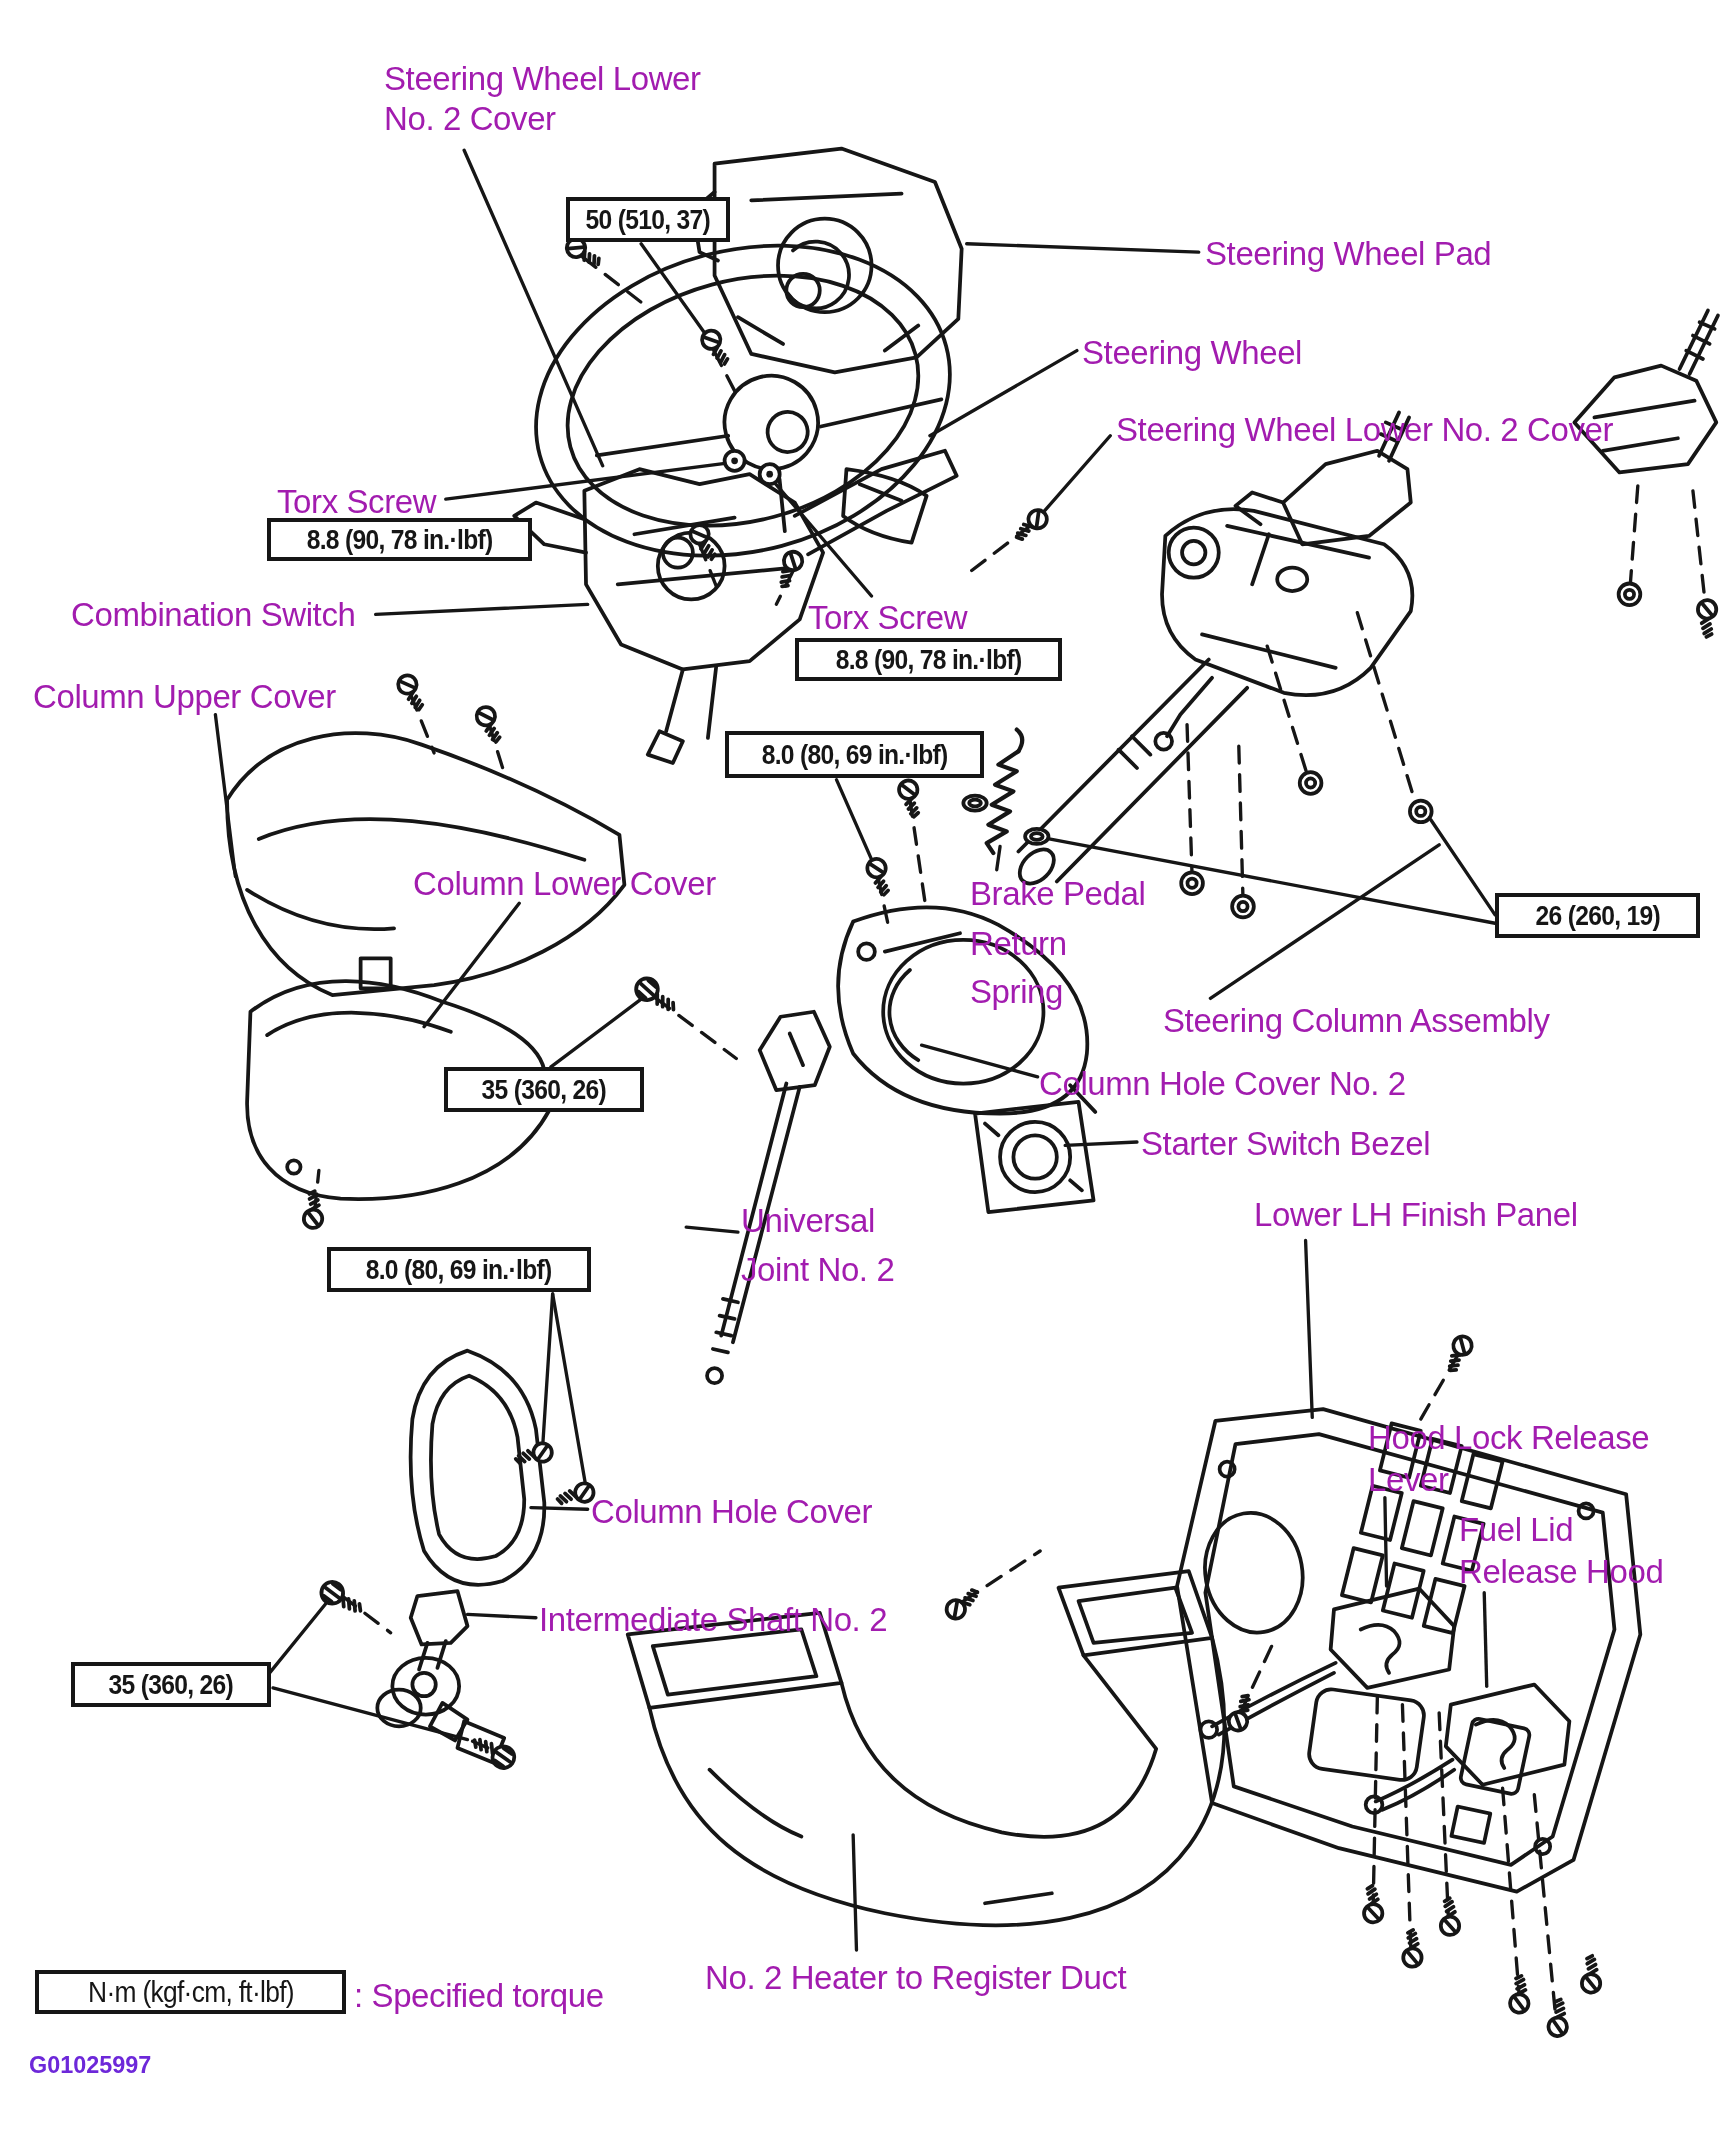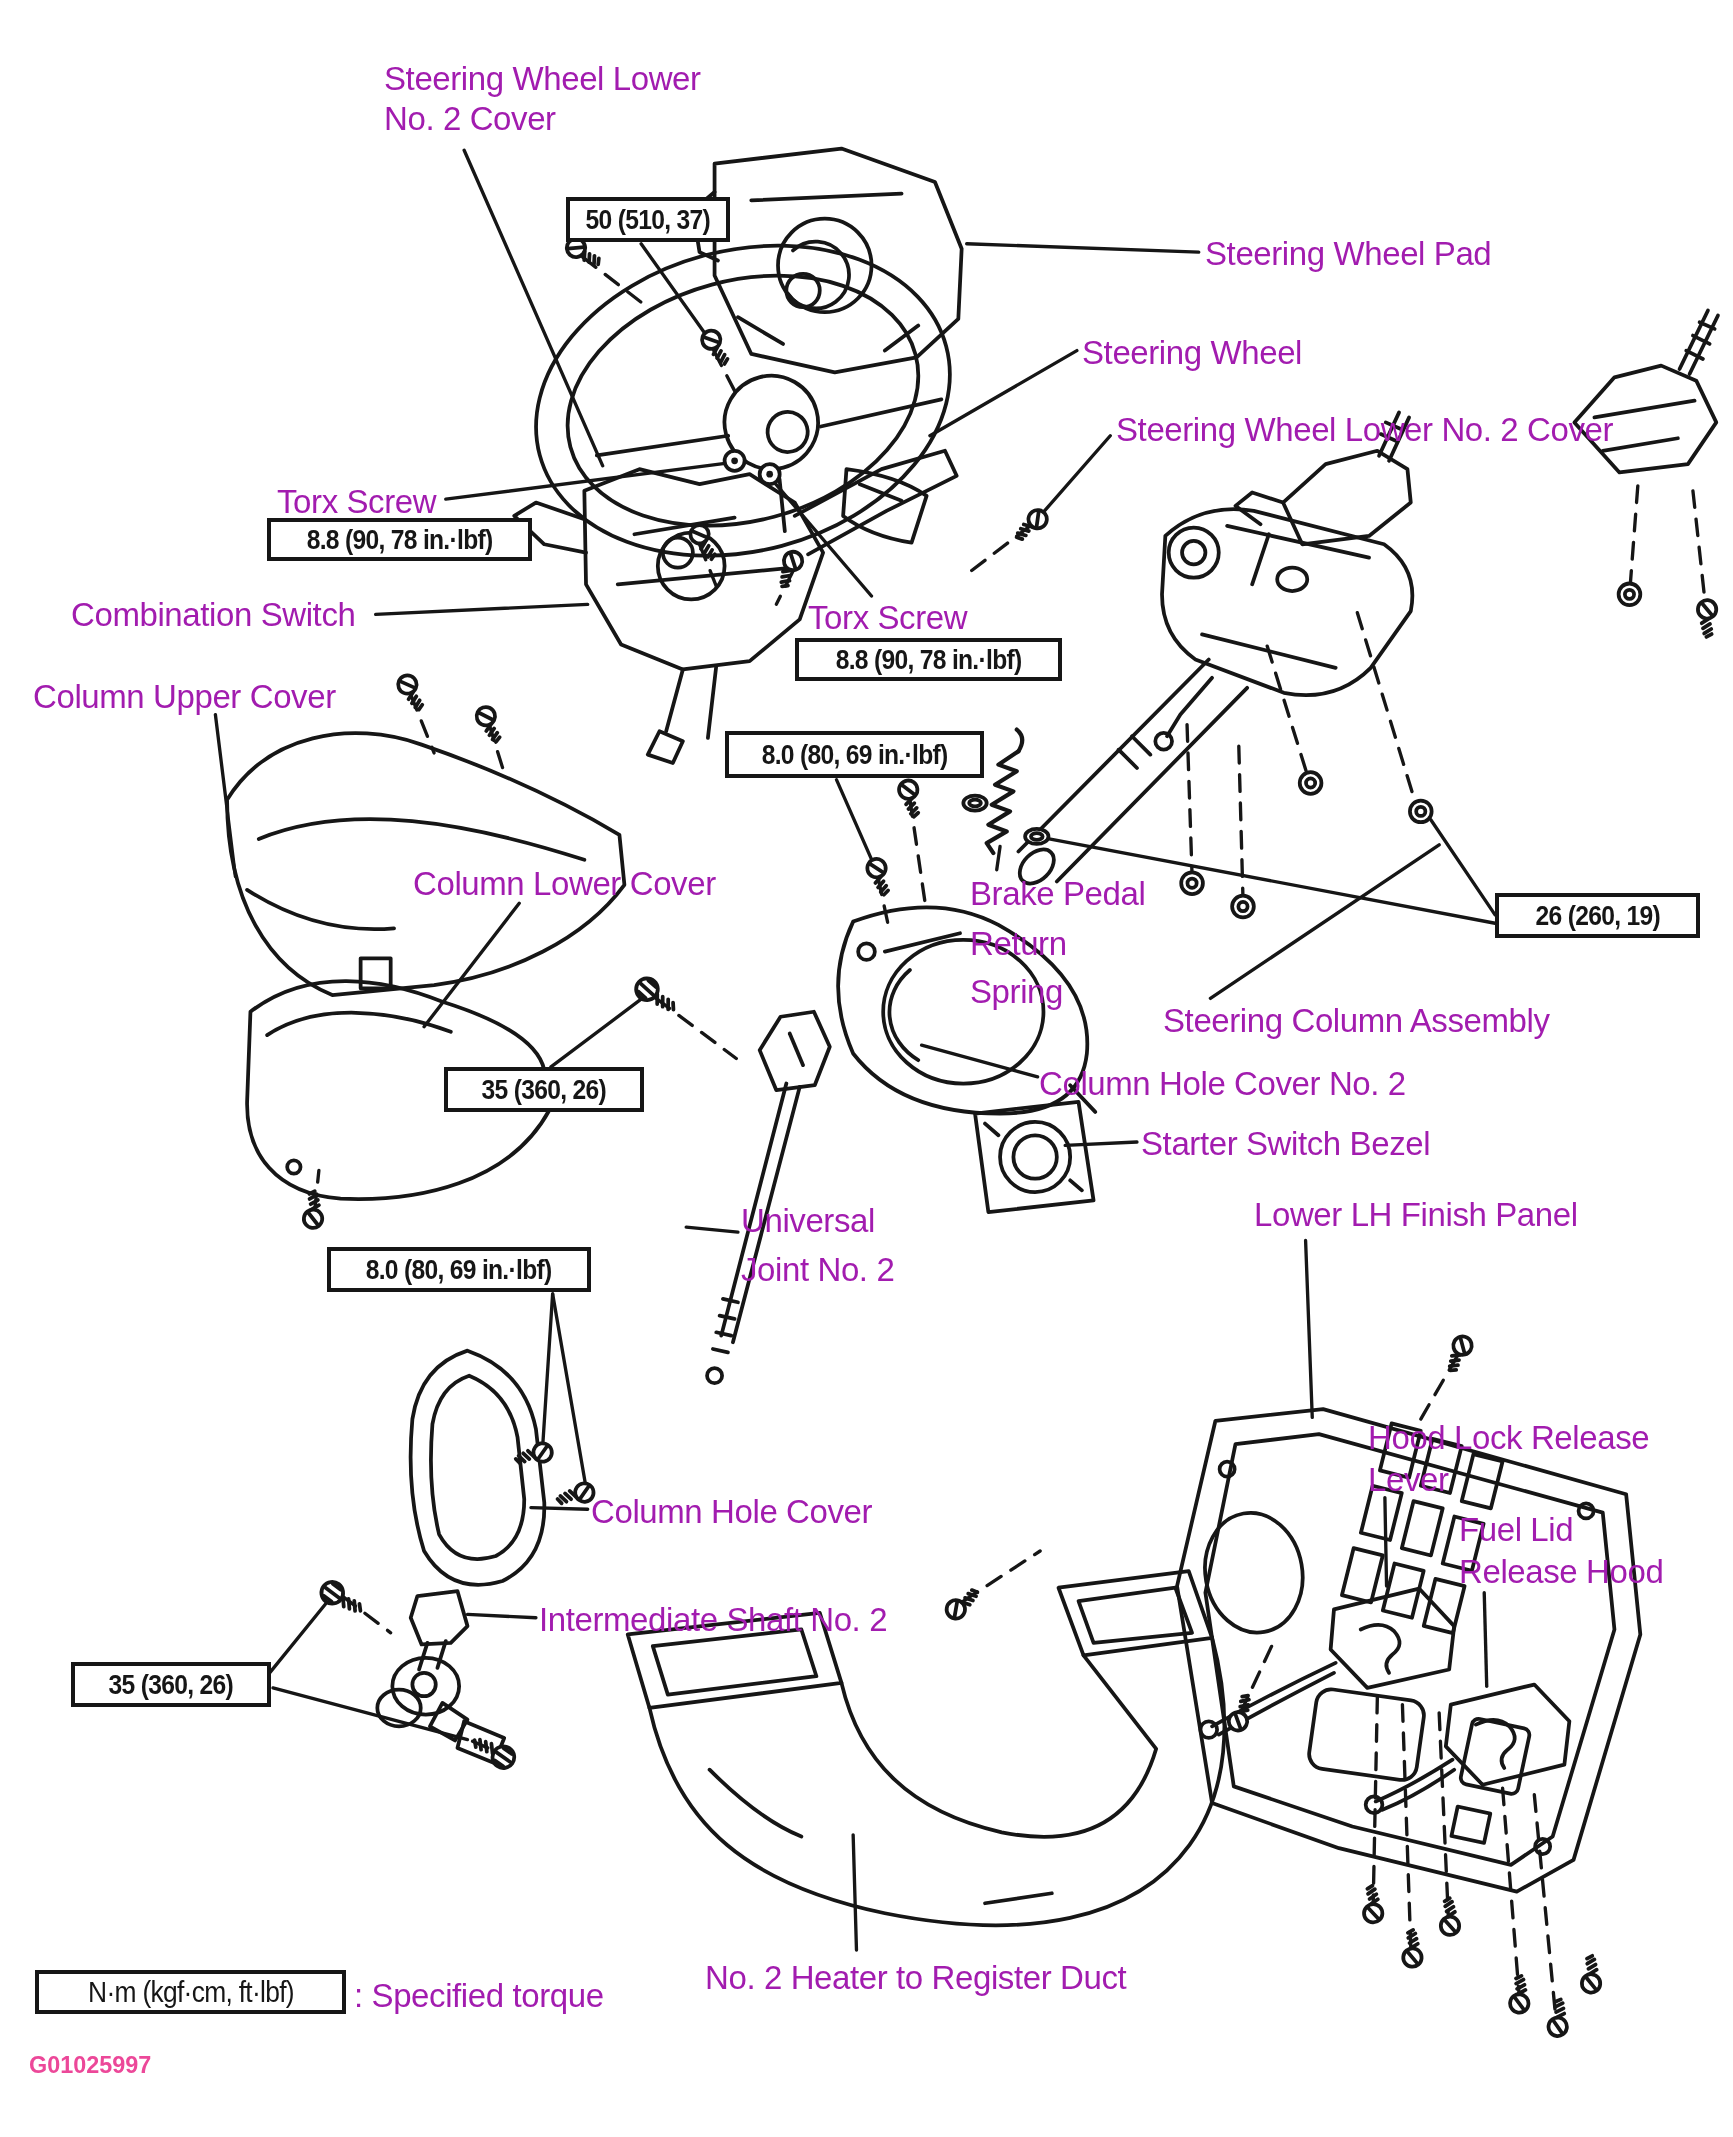--- a/index.html
+++ b/index.html
@@ -6,21 +6,21 @@
   #page{position:relative;width:1733px;height:2137px;background:#ffffff;overflow:hidden;
         font-family:"Liberation Sans",sans-serif;color:#141414;}
   #art{position:absolute;left:0;top:0;}
   .lbl{position:absolute;font:400 33px/38px "Liberation Sans",sans-serif;
        letter-spacing:-0.4px;white-space:nowrap;color:#a21caf;}
   .tbox{position:absolute;border:4.2px solid #161616;background:#fff;
         display:flex;align-items:center;justify-content:center;box-sizing:border-box;}
   .tbox span{font:700 28px "Liberation Sans",sans-serif;letter-spacing:-0.8px;
         transform:scaleX(.88);white-space:nowrap;color:#161616;}
   .tbox.legendbox span{font-weight:400;font-size:30px;}
-  .figid{position:absolute;font:700 23.4px "Liberation Sans",sans-serif;color:#ec4899;}
+  .figid{position:absolute;font:700 23.4px "Liberation Sans",sans-serif;color:#6d28d9;}
 </style>
 </head>
 <body>
 
 <div id="page">
 
 <svg id="art" width="1733" height="2137" viewBox="0 0 2076 2560" fill="none" stroke="#161616" stroke-width="4.5" stroke-linecap="round" stroke-linejoin="round">
 
   <defs>
     <g id="ic-screw">

